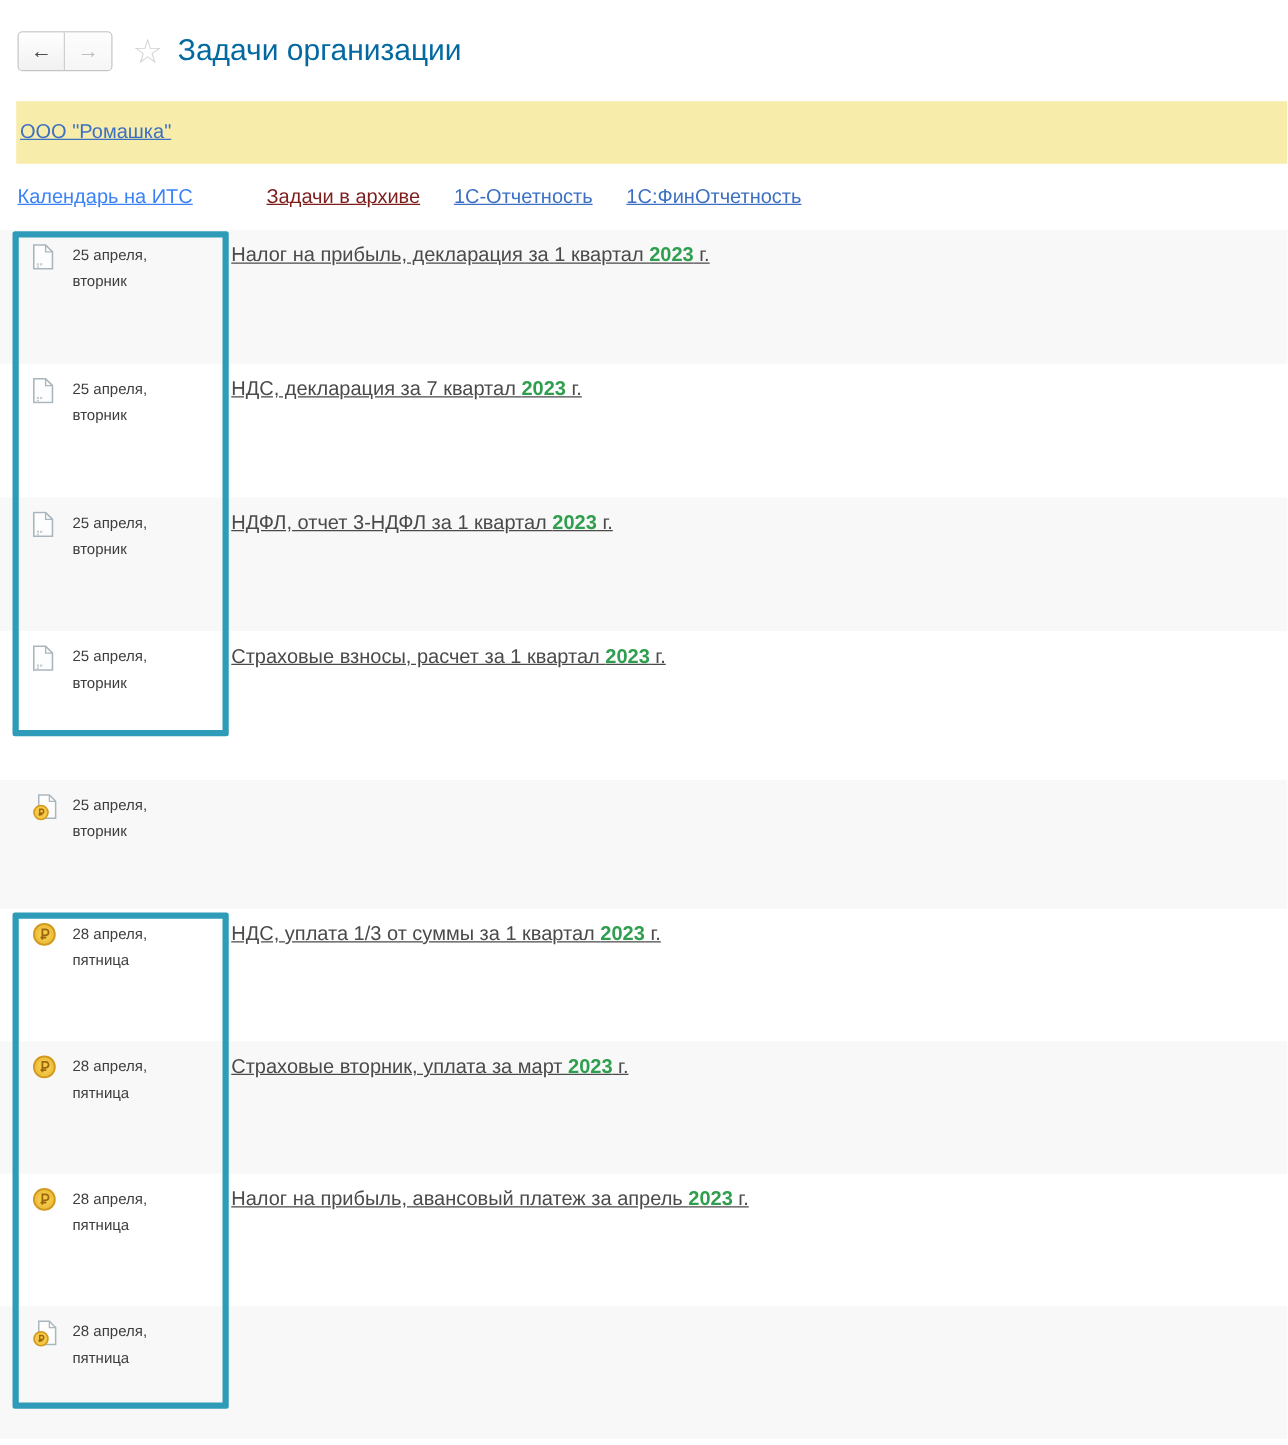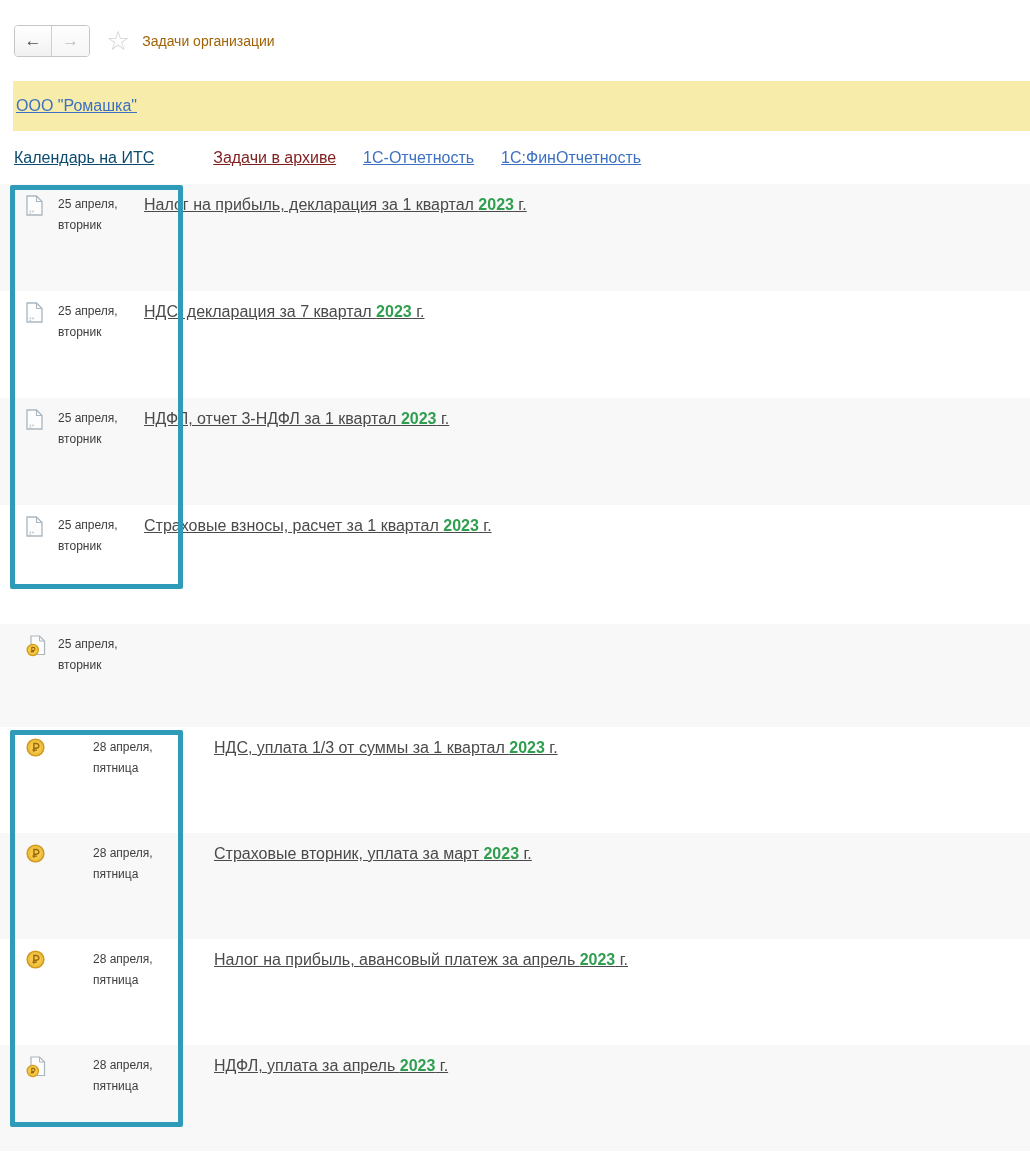--- a/index.html
+++ b/index.html
@@ -9,37 +9,37 @@
     font-family:"Liberation Sans", sans-serif; color:#333;
     position:relative; overflow:hidden;
   }
   
   .header { display:flex; align-items:center; padding:17px 0 0 14px; height:65px; }
   .nav-buttons { display:inline-flex; border:1px solid #c5c5c5; border-radius:4px; overflow:hidden; background:#fff; }
   .nav-btn { width:37px; height:30px; display:flex; align-items:center; justify-content:center; font-size:17px; cursor:pointer; }
   .nav-btn.back { color:#4d4d4d; font-weight:bold; border-right:1px solid #cfcfcf; background:linear-gradient(#ffffff,#f1f1f1); }
   .nav-btn.forward { color:#bfbfbf; background:linear-gradient(#fdfdfd,#f6f6f6); }
   .star { font-size:27px; color:#d2d2d2; margin-left:16px; line-height:1; cursor:pointer; }
-  .page-title { font-size:14px; color:#a16207; margin-left:12px; white-space:nowrap; }
+  .page-title { font-size:24px; color:#0369a1; margin-left:12px; white-space:nowrap; }
   
   .org-bar { margin:16px 0 0 13px; height:50px; display:flex; align-items:center; padding-left:3px; }
   .org-link { font-size:16px; text-decoration:underline; cursor:pointer; }
   
   .nav-links { display:flex; align-items:center; gap:27px; padding-left:14px; height:53px; }
   .nav-link { font-size:16px; text-decoration:underline; cursor:pointer; white-space:nowrap; }
   
   .task-list { position:relative; }
   .row { display:flex; align-items:flex-start; height:107px; padding:10px 0 0 26px; background:#ffffff; }
   .row.alt { background:#f8f8f8; }
   .row.h103 { height:103px; }
-  .row.h106 { height:106px;gap:35px; }
+  .row.h106 { height:106px; }
   .group-gap { height:12px; background:#ffffff; }
   .icon-cell { width:20px; flex:0 0 20px; margin-top:1px; }
   .date-cell { width:86px; margin-left:12px; font-size:12px; color:#3d3d3d; line-height:21px; }
-  .task-link { font-size:16px; color:#4a4a4a; text-decoration:underline; line-height:21px; cursor:pointer; }
+  .task-link { margin-left:41px; font-size:16px; color:#4a4a4a; text-decoration:underline; line-height:21px; cursor:pointer; }
   .task-link .year { font-weight:bold; }
   
   .hl-box { position:absolute; left:10px; width:173px; border:5px solid #2E9CB8; border-radius:2px; pointer-events:none; background:transparent; }
   .hl-box.first { top:1px; height:404px; }
   .hl-box.second { top:546px; height:397px; }
 </style>
 </head>
 <body>
 
 <div class="header">
@@ -49,21 +49,21 @@
   </div>
   <div class="star">☆</div>
   <div class="page-title">Задачи организации</div>
 </div>
 
 <div class="org-bar" style="background: rgb(247, 236, 169);">
   <a class="org-link" style="color: rgb(60, 112, 194);">ООО "Ромашка"</a>
 </div>
 
 <div class="nav-links">
-  <a class="nav-link" style="color: #0c4a6e;">Календарь на ИТС</a>
+  <a class="nav-link" style="color: #3b82f6;">Календарь на ИТС</a>
   <a class="nav-link" style="color: #7f1d1d; margin-left: 32px;">Задачи в архиве</a>
   <a class="nav-link" style="color: rgb(60, 112, 194); text-align: right;">1С-Отчетность</a>
   <a class="nav-link" style="color: rgb(60, 112, 194);">1С:ФинОтчетность</a>
 </div>
 
 <div class="task-list">
 
   <div class="row alt" style="background: rgb(248, 248, 248);">
     <span class="icon-cell">
       <svg width="17" height="21" viewBox="0 0 17 21">
@@ -208,18 +208,17 @@
           <path d="M5 1 H13.5 L18.5 6 V19.5 H5 Z" fill="#FDFDFD" stroke="#A9B6BE" stroke-width="1.2"></path>
           <path d="M13.5 1 V6 H18.5" fill="none" stroke="#A9B6BE" stroke-width="1"></path>
           <circle cx="6.8" cy="15" r="5.6" fill="#F5C845" stroke="#D2991F" stroke-width="1.3"></circle>
           <path d="M5.8 17.6 V12.4 H7.4 A1.55 1.55 0 0 1 7.4 15.5 H5.8 M4.8 16.6 H8" fill="none" stroke="#9A660F" stroke-width="1.1"></path>
         </svg>
     </span>
     <div class="date-cell">
       <div>28 апреля,</div>
         <div>пятница</div>
     </div>
-    <a class="task-link"><span>НДФЛ, уплата за апрель </span><span class="year" style="color:#2F9E4F">2023</span><span> г.</span></a>
   </div>
 
   <div class="hl-box first" style="border-color: rgb(46, 156, 184);"></div>
   <div class="hl-box second" style="border-color: rgb(46, 156, 184);"></div>
 </div>
 
 </body></html>

